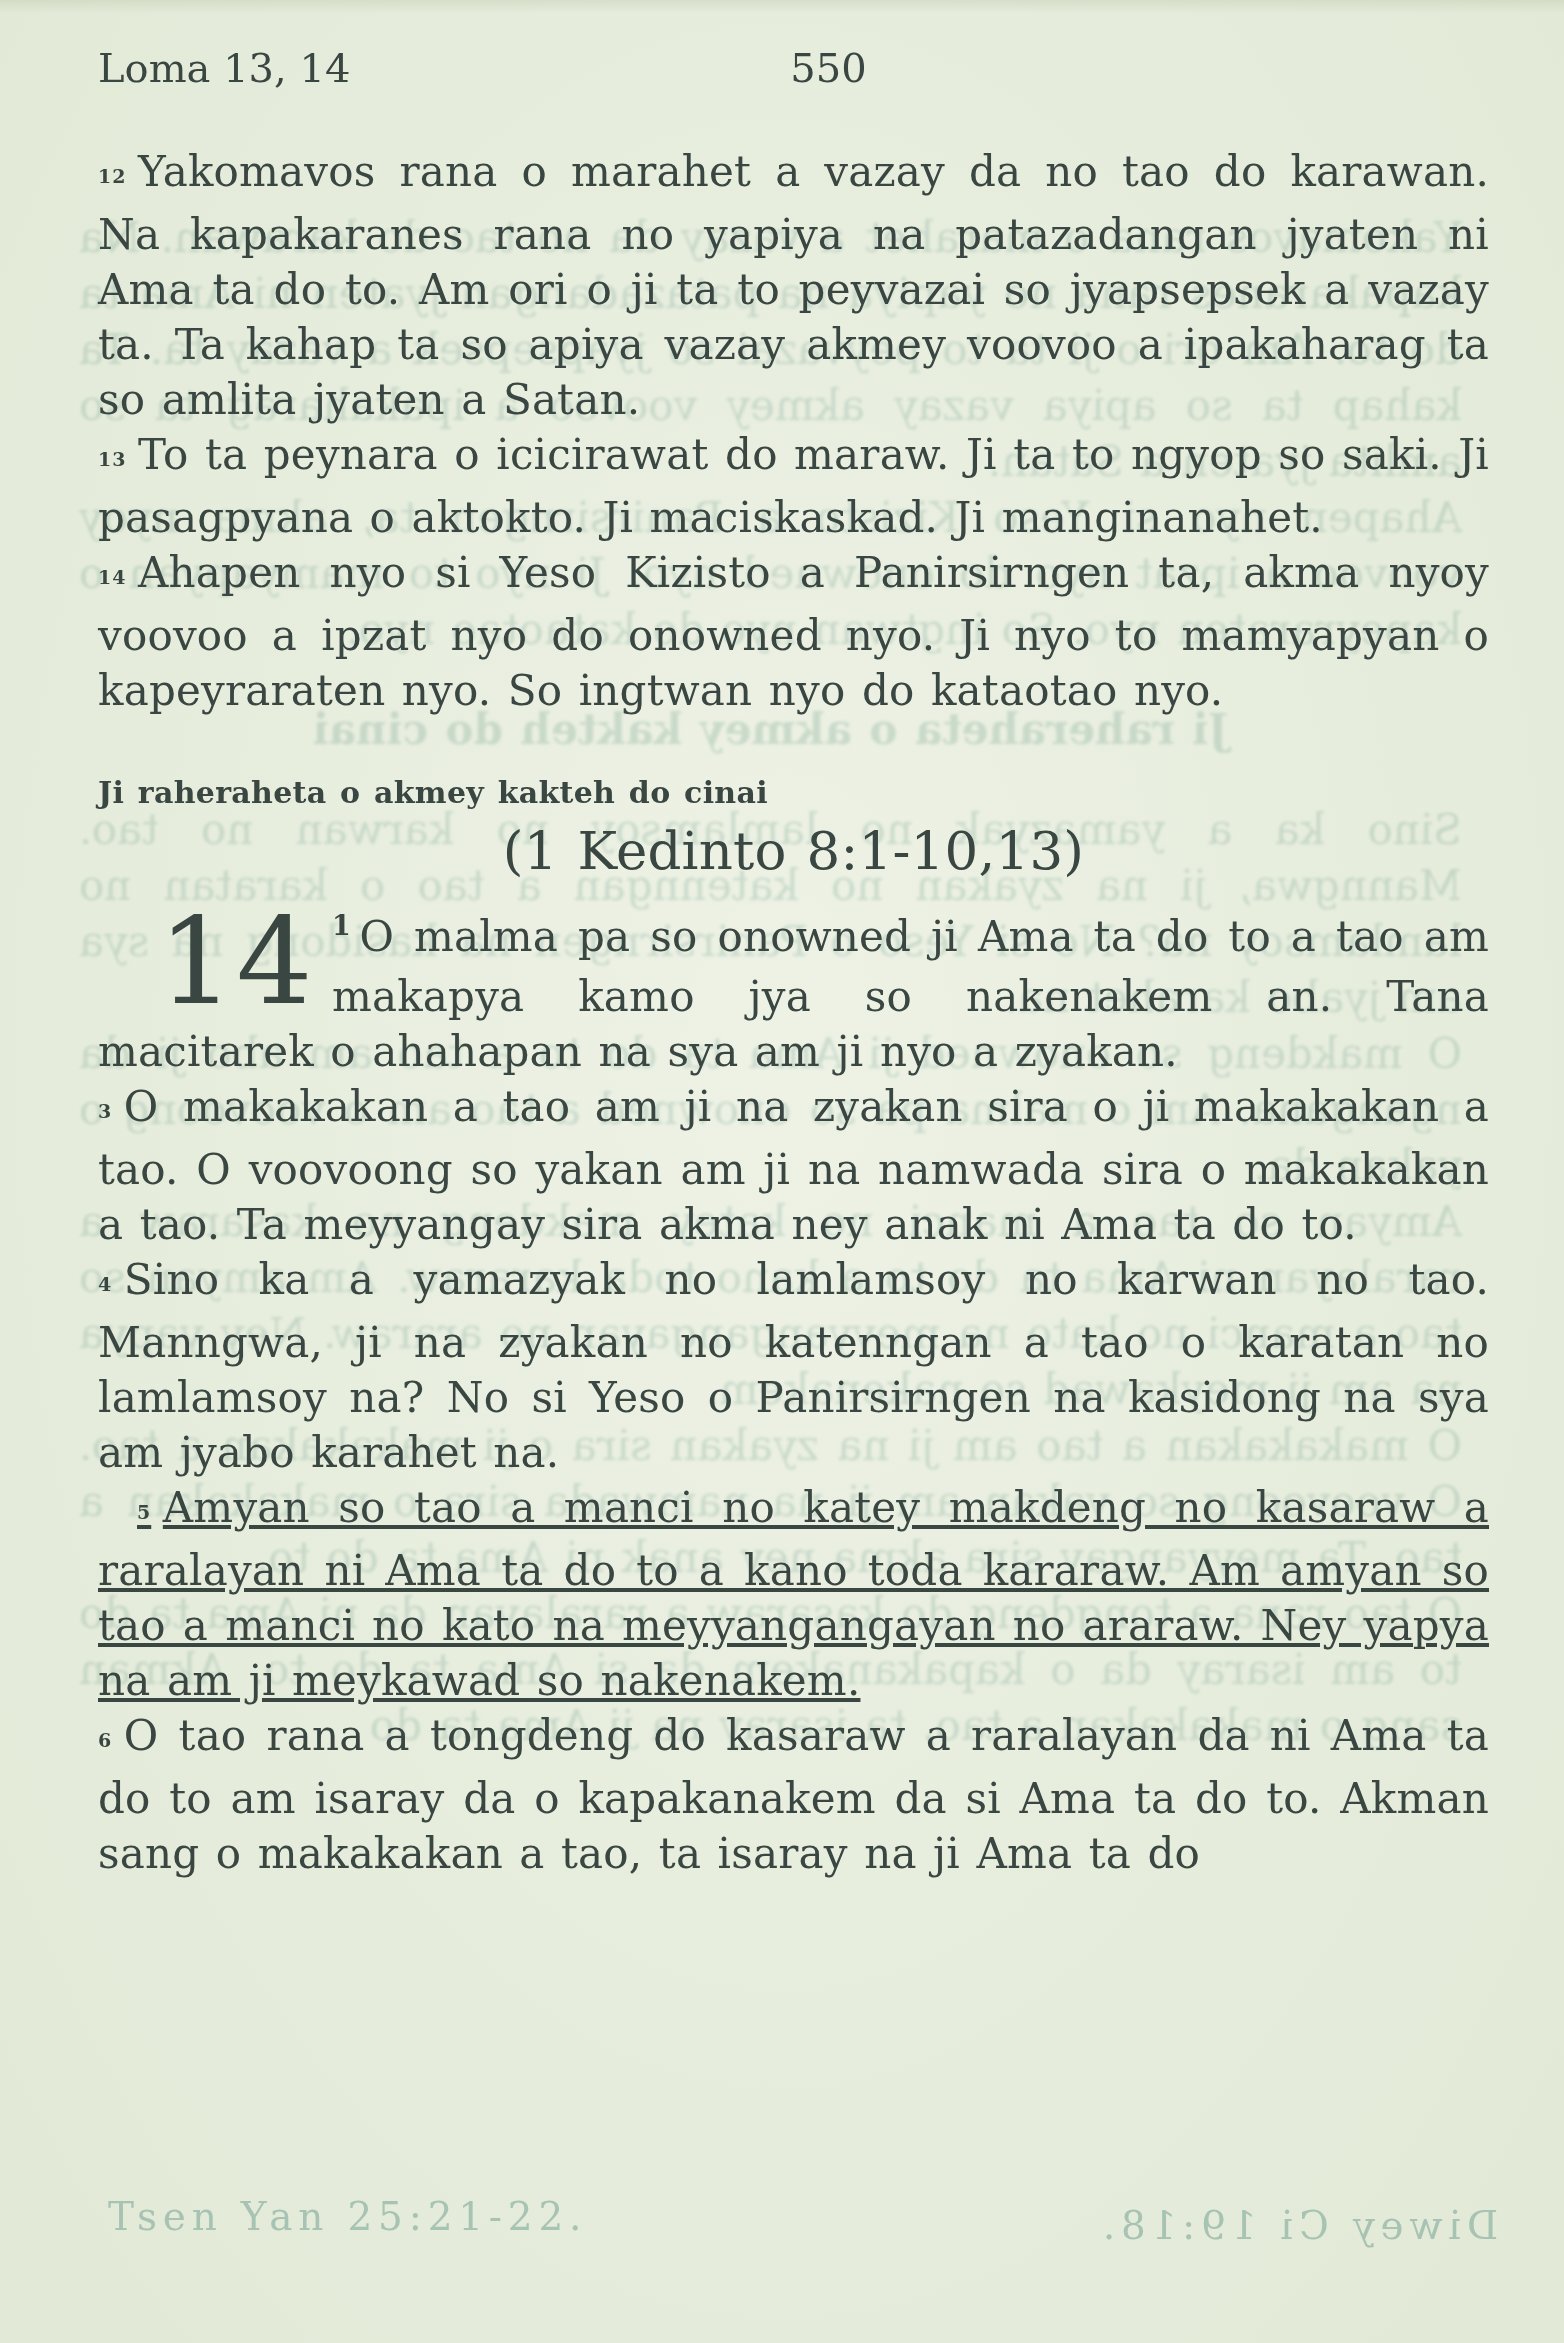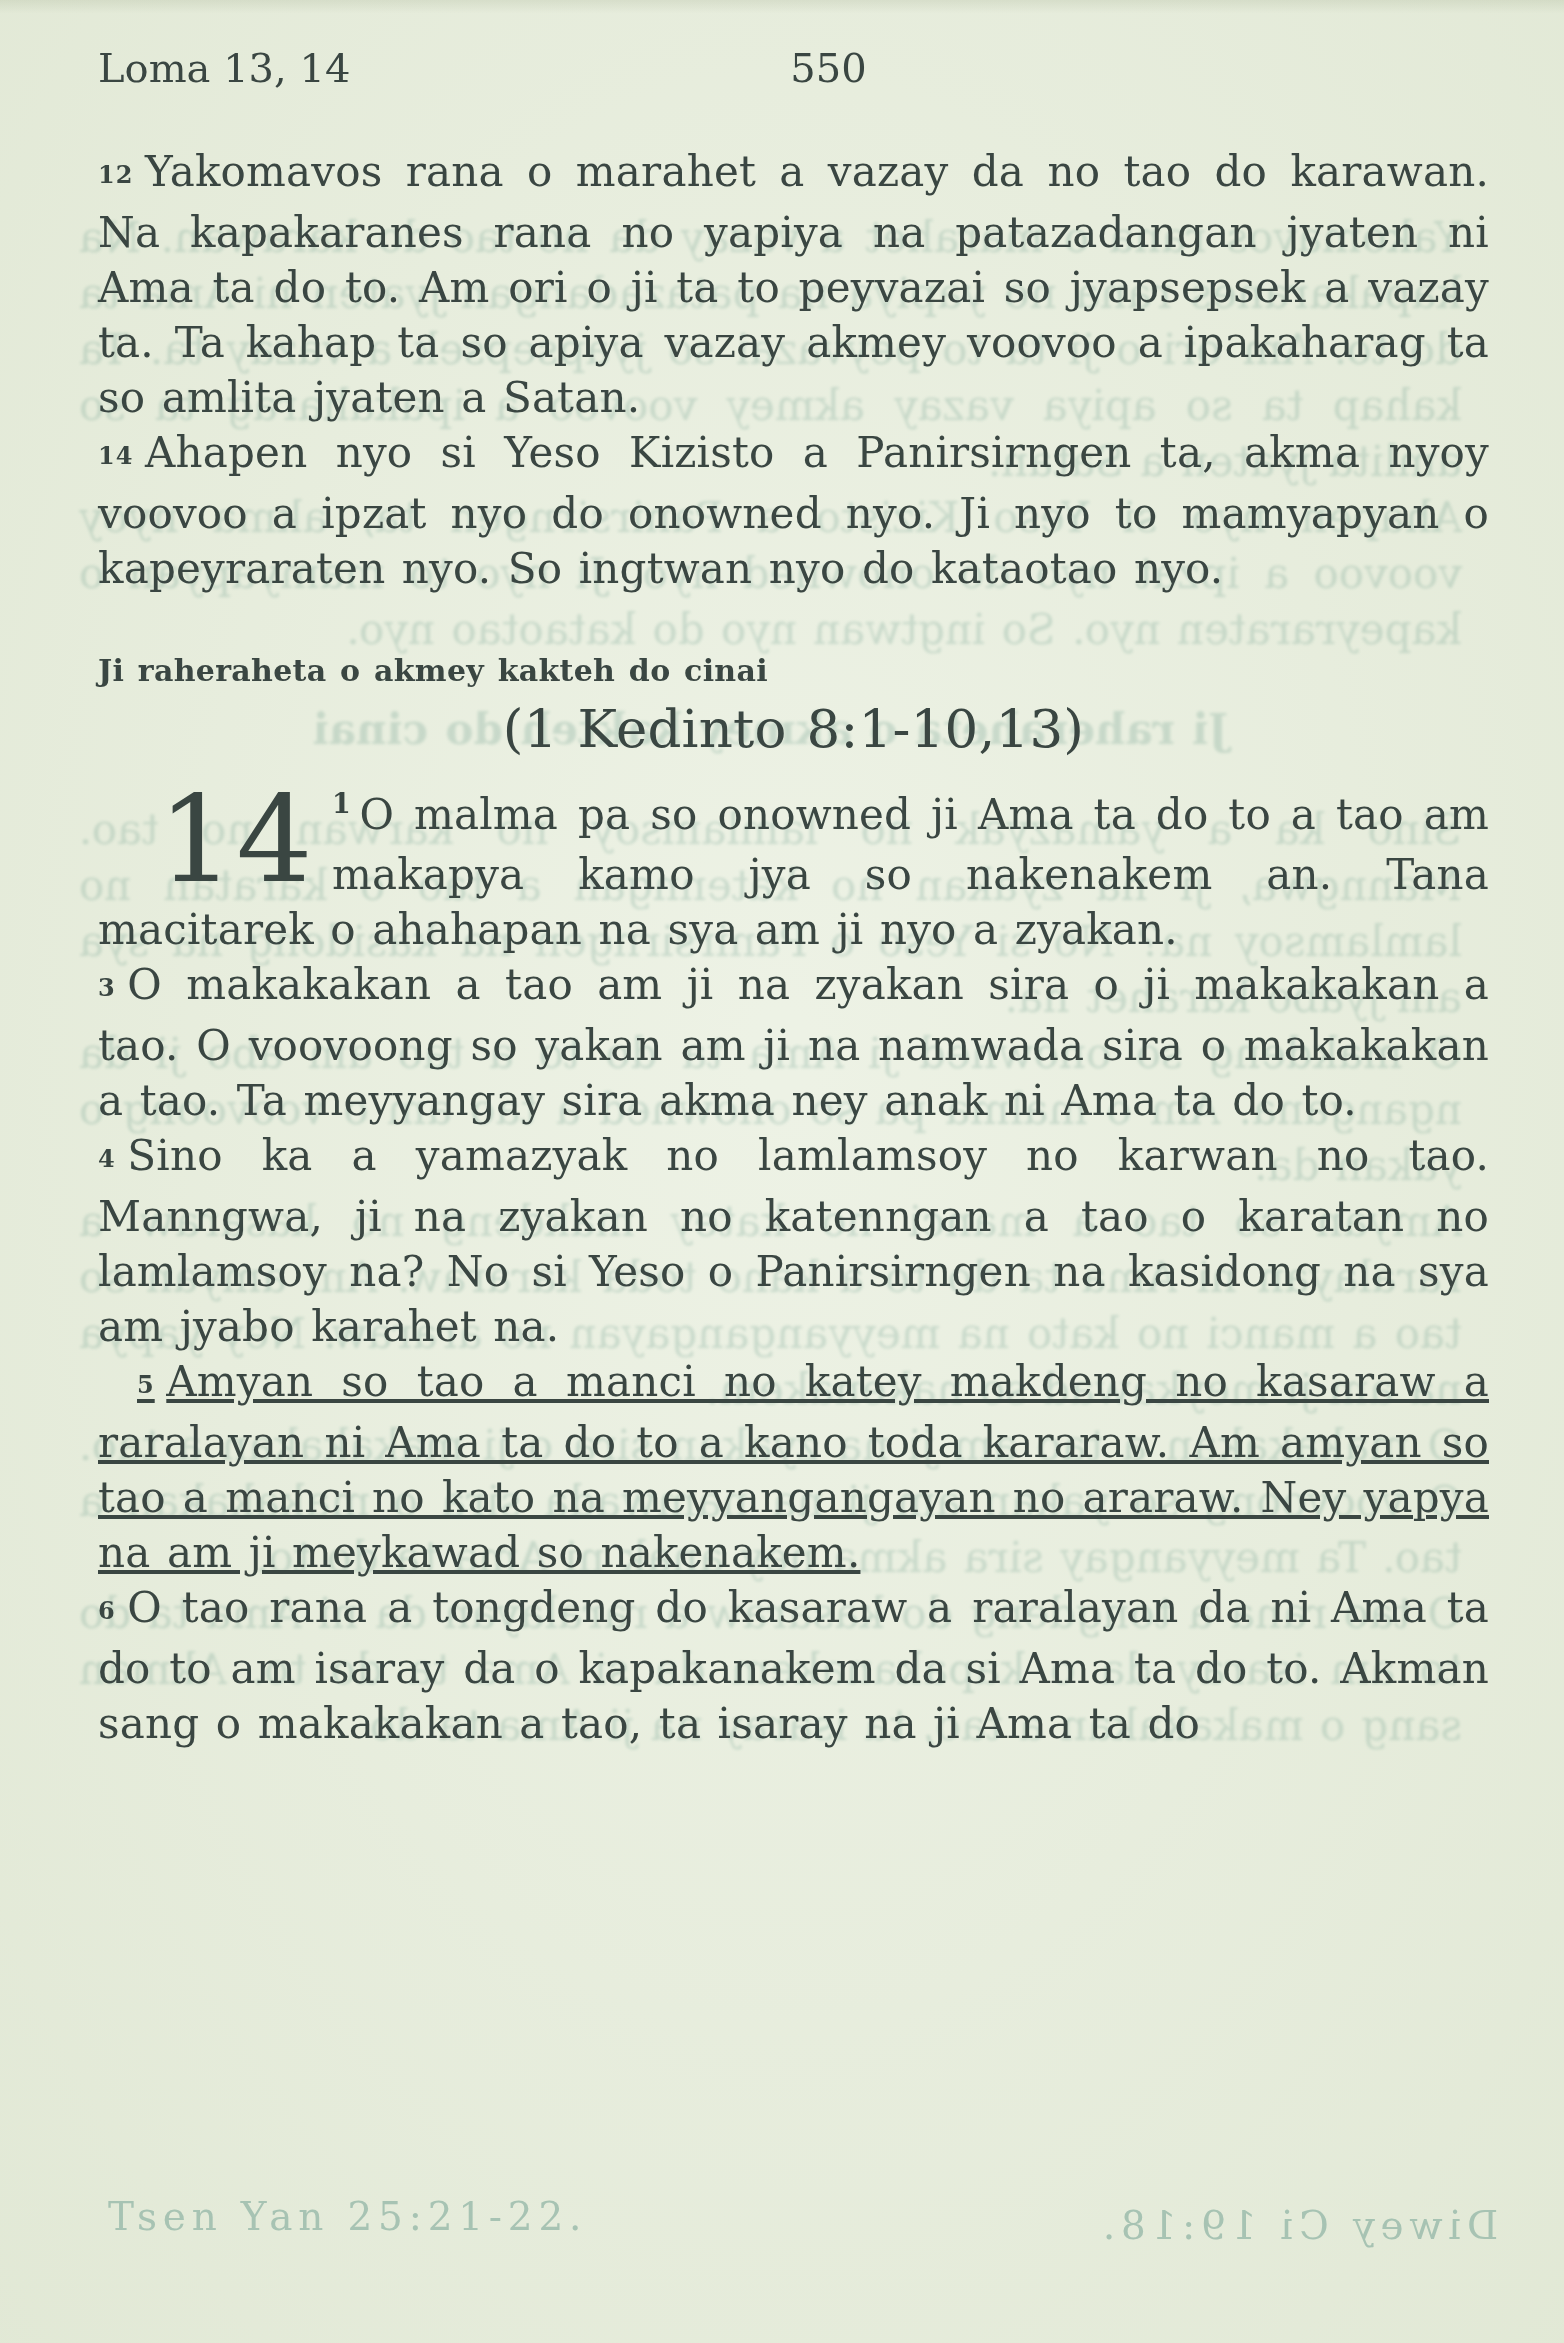--- a/index.html
+++ b/index.html
@@ -59,21 +59,21 @@
   .body-text {
     font-size: 42px;
     line-height: 55px;
     text-align: justify;
     word-spacing: 2.9px;
     letter-spacing: 0.2px;
   }
   .body-text p.verse { margin: 0; }
 
   .vnum {
-    font-size: 24px;
+    font-size: 19px;
     font-weight: bold;
     letter-spacing: 1px;
     margin-right: 11.6px;
     position: relative;
     top: -2.9px;
   }
   .vnum.sup { font-size: 27px; top: -15.4px; margin-right: 7.7px; }
 
   .verse.indent { text-indent: 39px; text-decoration: underline; }
 
@@ -138,20 +138,21 @@
     <div class="pg-header">
       <span class="hdr-left">Loma 13, 14</span>
       <span class="hdr-center">550</span>
       <span class="hdr-right"></span>
     </div>
 
     <div class="body-text">
 
       <p class="verse"><span class="vnum">12</span><span>Yakomavos rana o marahet a vazay da no tao do karawan. Na kapakaranes rana no yapiya na patazadangan jyaten ni Ama ta do to. Am ori o ji ta to peyvazai so jyapsepsek a vazay ta. Ta kahap ta so apiya vazay akmey voovoo a ipakaharag ta so amlita jyaten a Satan.</span></p>
 
+      <p class="verse"><span class="vnum">13</span><span>To ta peynara o icicirawat do maraw. Ji ta to ngyop so saki. Ji pasagpyana o aktokto. Ji maciskaskad. Ji manginanahet.</span></p>
 
       <p class="verse"><span class="vnum">14</span><span>Ahapen nyo si Yeso Kizisto a Panirsirngen ta, akma nyoy voovoo a ipzat nyo do onowned nyo. Ji nyo to mamyapyan o kapeyraraten nyo. So ingtwan nyo do kataotao nyo.</span></p>
 
       <h2 class="sec-head">Ji raheraheta o akmey kakteh do cinai</h2>
       <p class="sec-ref">(1 Kedinto 8:1-10,13)</p>
 
       <div class="chapter">
         <div class="dropcap">14</div>
 
         <p class="verse"><span class="vnum sup">1</span><span>O malma pa so onowned ji Ama ta do to a tao am makapya kamo jya so nakenakem an. Tana macitarek o ahahapan na sya am ji nyo a zyakan.</span></p>

